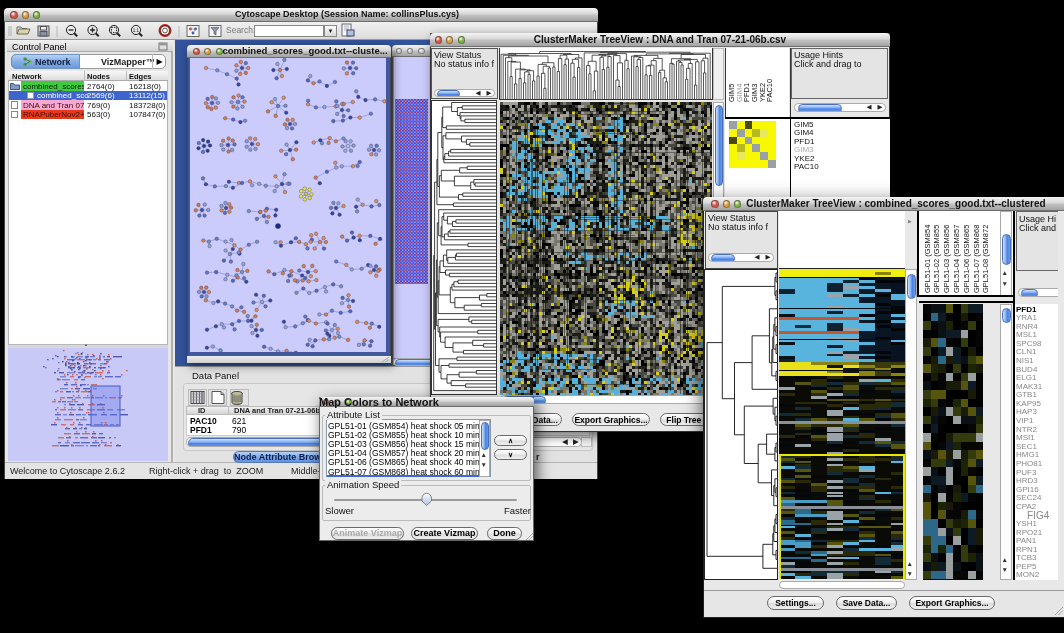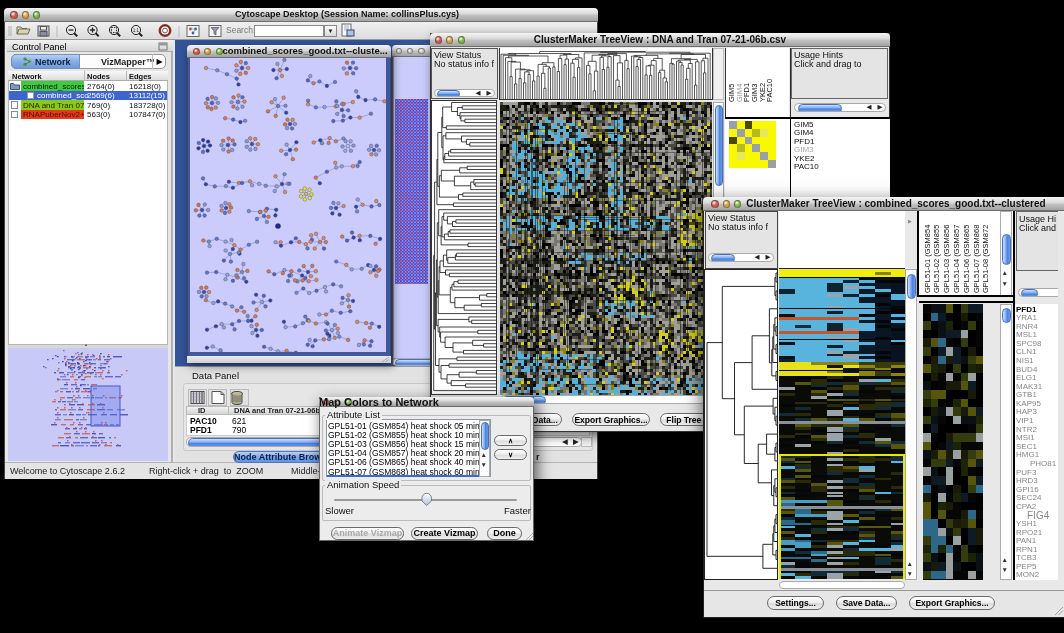--- a/index.html
+++ b/index.html
@@ -83,21 +83,21 @@
 <svg class="abs" style="left:10px;top:82.0px" width="10" height="8">
     <path d="M0.5 7.5 v-6 h3 l1 1.5 h5 v4.5 z" fill="#7a9aca" stroke="#456"></path>
   </svg>
 <div class="abs" style="left:87px;top:81.8px;font-size:8px;color:#111;white-space:nowrap;">2764(0)</div>
 <div class="abs" style="left:129px;top:81.8px;font-size:8px;color:#111;white-space:nowrap;">16218(0)</div>
 <div class="abs" style="left:9px;top:90.5px;width:158px;height:9.5px;background:#3e64cd;"></div>
 <div class="abs" style="left:27px;top:91.5px;width:7px;height:7.5px;background:#fff;border:0.5px solid #99a;"></div>
 <div class="abs" style="left:37px;top:91.3px;font-size:8px;color:#fff;white-space:nowrap;">combined_sco</div>
 <div class="abs" style="left:87px;top:91.3px;font-size:8px;color:#fff;white-space:nowrap;">2569(6)</div>
 <div class="abs" style="left:129px;top:91.3px;font-size:8px;color:#fff;white-space:nowrap;">13112(15)</div>
-<div class="abs" style="left:21px;top:100.0px;width:63px;height:9.5px;background:#84cc16;overflow:hidden;font-size:8px;color:#401008;padding:0.8px 0 0 2px;white-space:nowrap;">DNA and Tran 07</div>
+<div class="abs" style="left:21px;top:100.0px;width:63px;height:9.5px;background:#f9a8d4;overflow:hidden;font-size:8px;color:#401008;padding:0.8px 0 0 2px;white-space:nowrap;">DNA and Tran 07</div>
 <div class="abs" style="left:11px;top:101.0px;width:7px;height:7.5px;background:#fff;border:0.5px solid #889;"></div>
 <div class="abs" style="left:87px;top:100.8px;font-size:8px;color:#111;white-space:nowrap;">769(0)</div>
 <div class="abs" style="left:129px;top:100.8px;font-size:8px;color:#111;white-space:nowrap;">183728(0)</div>
 <div class="abs" style="left:21px;top:109.5px;width:63px;height:9.5px;background:#e8391b;overflow:hidden;font-size:8px;color:#401008;padding:0.8px 0 0 2px;white-space:nowrap;">RNAPuberNov2+!</div>
 <div class="abs" style="left:11px;top:110.5px;width:7px;height:7.5px;background:#fff;border:0.5px solid #889;"></div>
 <div class="abs" style="left:87px;top:110.3px;font-size:8px;color:#111;white-space:nowrap;">563(0)</div>
 <div class="abs" style="left:129px;top:110.3px;font-size:8px;color:#111;white-space:nowrap;">107847(0)</div>
 <div class="abs" style="left:8px;top:345px;width:160px;height:3px;background:#d8d8d8;"></div>
 <div class="abs" style="left:84px;top:342px;font-size:4px;color:#555;white-space:nowrap;">▲</div>
 <svg class="abs" style="left:8px;top:348px" width="160" height="113" viewBox="0 0 160 113">
@@ -1462,21 +1462,21 @@
 <div class="abs" style="left:1016px;top:373.14px;font-size:8px;color:#888;white-space:nowrap;">ELG1</div>
 <div class="abs" style="left:1016px;top:381.72px;font-size:8px;color:#888;white-space:nowrap;">MAK31</div>
 <div class="abs" style="left:1016px;top:390.3px;font-size:8px;color:#888;white-space:nowrap;">GTB1</div>
 <div class="abs" style="left:1016px;top:398.88px;font-size:8px;color:#888;white-space:nowrap;">KAP95</div>
 <div class="abs" style="left:1016px;top:407.46000000000004px;font-size:8px;color:#888;white-space:nowrap;">HAP3</div>
 <div class="abs" style="left:1016px;top:416.04px;font-size:8px;color:#888;white-space:nowrap;">VIP1</div>
 <div class="abs" style="left:1016px;top:424.62px;font-size:8px;color:#888;white-space:nowrap;">NTR2</div>
 <div class="abs" style="left:1016px;top:433.2px;font-size:8px;color:#888;white-space:nowrap;">MSI1</div>
 <div class="abs" style="left:1016px;top:441.78px;font-size:8px;color:#888;white-space:nowrap;">SEC1</div>
 <div class="abs" style="left:1016px;top:450.36px;font-size:8px;color:#888;white-space:nowrap;">HMG1</div>
-<div class="abs" style="left:1016px;top:458.94px;font-size:8px;color:#888;white-space:nowrap;padding-left:14px;">PHO81</div>
+<div class="abs" style="left:1016px;top:458.94px;font-size:8px;color:#888;white-space:nowrap;">PHO81</div>
 <div class="abs" style="left:1016px;top:467.52px;font-size:8px;color:#888;white-space:nowrap;">PUF3</div>
 <div class="abs" style="left:1016px;top:476.1px;font-size:8px;color:#888;white-space:nowrap;">HRD3</div>
 <div class="abs" style="left:1016px;top:484.68px;font-size:8px;color:#888;white-space:nowrap;">GPI16</div>
 <div class="abs" style="left:1016px;top:493.26px;font-size:8px;color:#888;white-space:nowrap;">SEC24</div>
 <div class="abs" style="left:1016px;top:501.84000000000003px;font-size:8px;color:#888;white-space:nowrap;">CPA2</div>
 <div class="abs" style="left:1016px;top:510.42px;font-size:10px;color:#888;white-space:nowrap;margin-left:11px;">FIG4</div>
 <div class="abs" style="left:1016px;top:519.0px;font-size:8px;color:#888;white-space:nowrap;">YSH1</div>
 <div class="abs" style="left:1016px;top:527.58px;font-size:8px;color:#888;white-space:nowrap;">RPO21</div>
 <div class="abs" style="left:1016px;top:536.16px;font-size:8px;color:#888;white-space:nowrap;">PAN1</div>
 <div class="abs" style="left:1016px;top:544.74px;font-size:8px;color:#888;white-space:nowrap;">RPN1</div>

